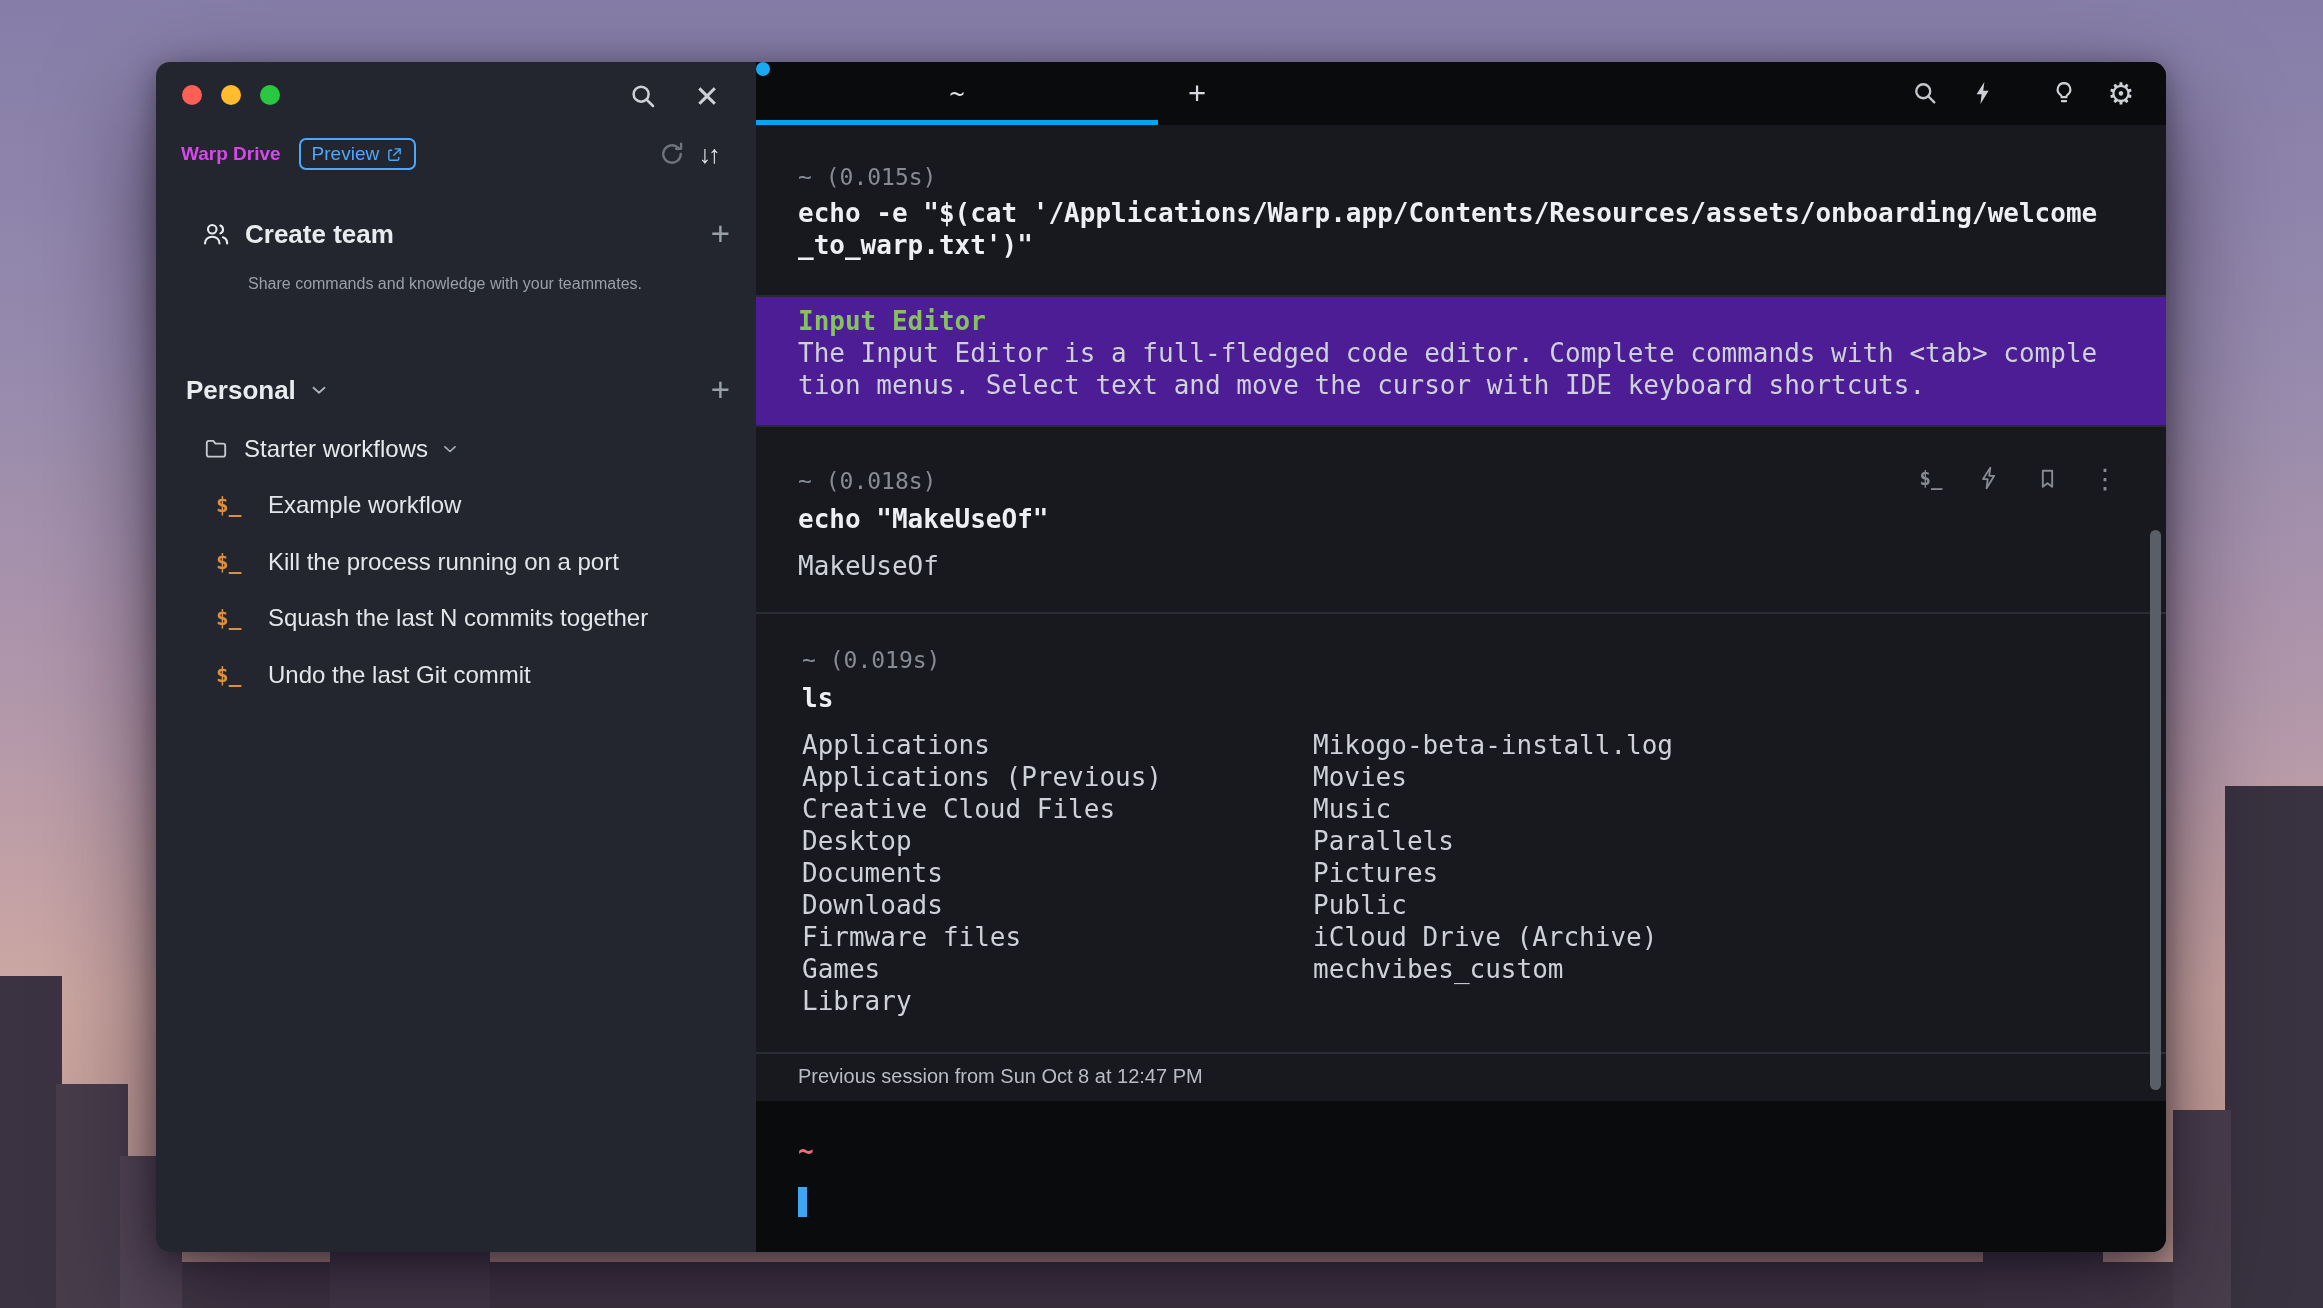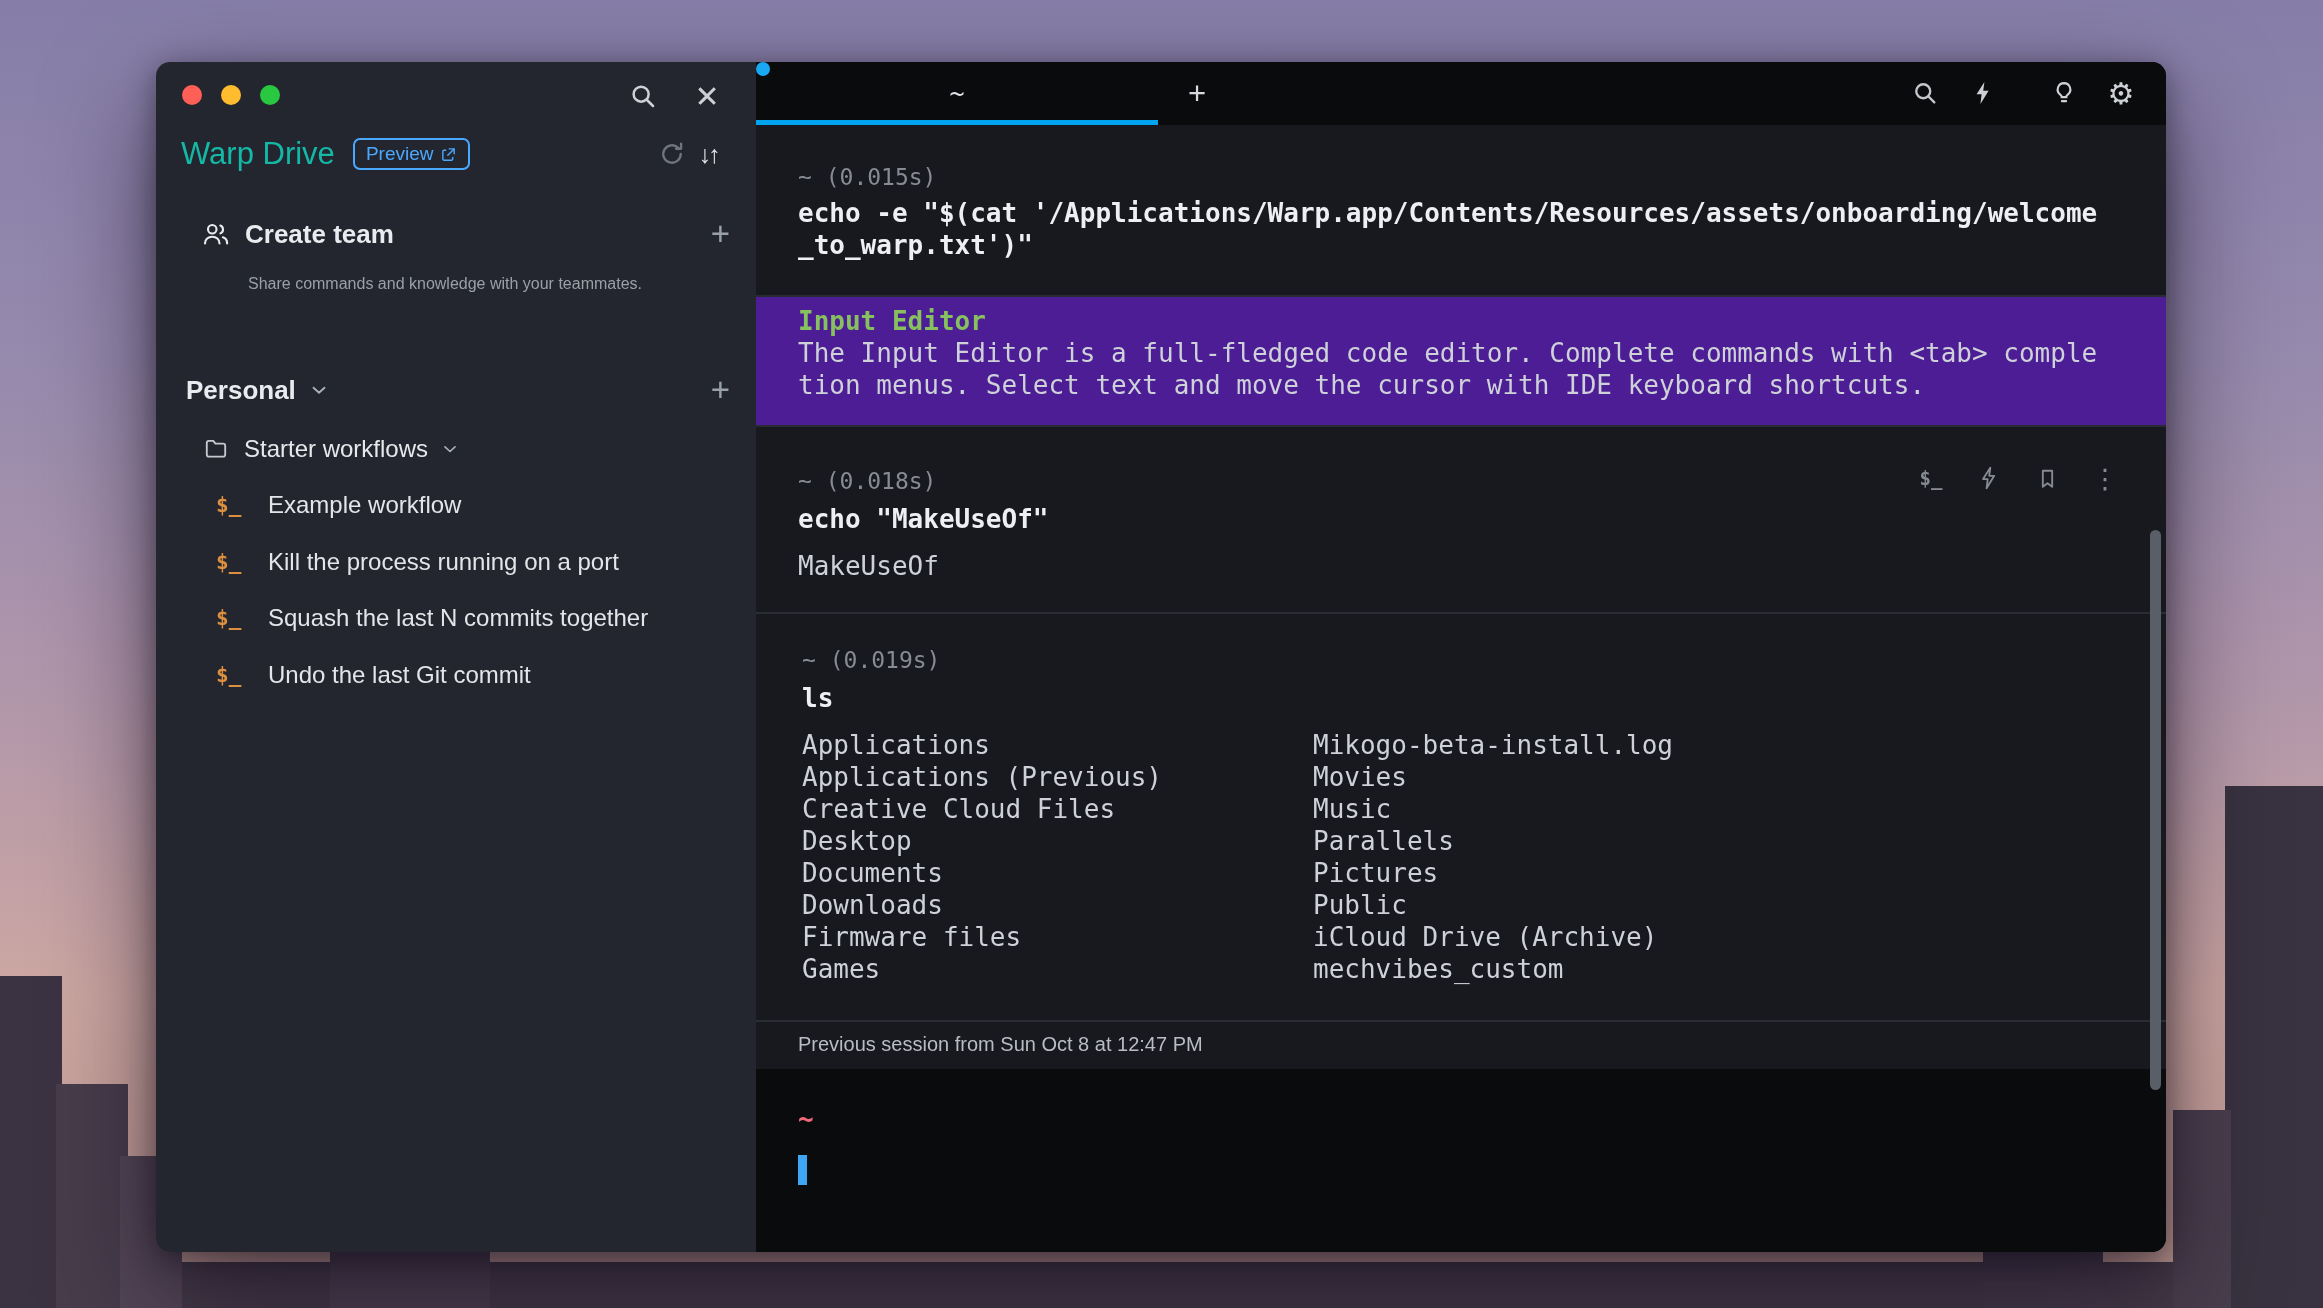--- a/index.html
+++ b/index.html
@@ -29,21 +29,21 @@
 
   
   .sidebar{ width:600px; flex-shrink:0; background:#23262e; position:relative; color:#e9ebee; }
   .traffic{ position:absolute; top:23px; left:26px; display:flex; gap:19px; }
   .light{ width:20px; height:20px; border-radius:50%; }
   .l-red{background:#ff5f57;} .l-yellow{background:#febc2e;} .l-green{background:#28c840;}
   .side-ico{ position:absolute; top:16px; width:36px; height:36px; display:flex; align-items:center; justify-content:center; }
   .sb-search{left:469px;} .sb-close{left:533px; font-size:30px; color:#cdd1d6;}
 
   .row-title{ position:absolute; top:72px; left:25px; right:30px; height:40px; display:flex; align-items:center; }
-  .drive-title{ font-size:31px; font-weight:normal; color:#14b8a6; }
+  .drive-title{ font-size:19px; font-weight:bold; color:#d946ef; }
   .preview-badge{
     margin-left:18px; display:flex; align-items:center; gap:7px;
     border:2px solid #4aa8ff; border-radius:7px; padding:3px 11px;
     color:#4aa8ff; font-size:19px;
   }
   .title-spacer{flex:1;}
   .icon-btn{ width:36px; height:36px; display:flex; align-items:center; justify-content:center; }
   .sort-glyph{ font-size:25px; color:#dfe3e7; letter-spacing:-3px; }
 
   .row-create{ position:absolute; top:152px; left:45px; right:26px; height:40px; display:flex; align-items:center; }
@@ -289,20 +289,21 @@
         <div class="ls-grid">
           <div class="ls-col1">
             <div class="out">Applications</div>
             <div class="out">Applications (Previous)</div>
             <div class="out">Creative Cloud Files</div>
             <div class="out">Desktop</div>
             <div class="out">Documents</div>
             <div class="out">Downloads</div>
             <div class="out">Firmware files</div>
             <div class="out">Games</div>
+            <div class="out">Library</div>
           </div>
           <div class="ls-col2">
             <div class="out">Mikogo-beta-install.log</div>
             <div class="out">Movies</div>
             <div class="out">Music</div>
             <div class="out">Parallels</div>
             <div class="out">Pictures</div>
             <div class="out">Public</div>
             <div class="out">iCloud Drive (Archive)</div>
             <div class="out">mechvibes_custom</div>

